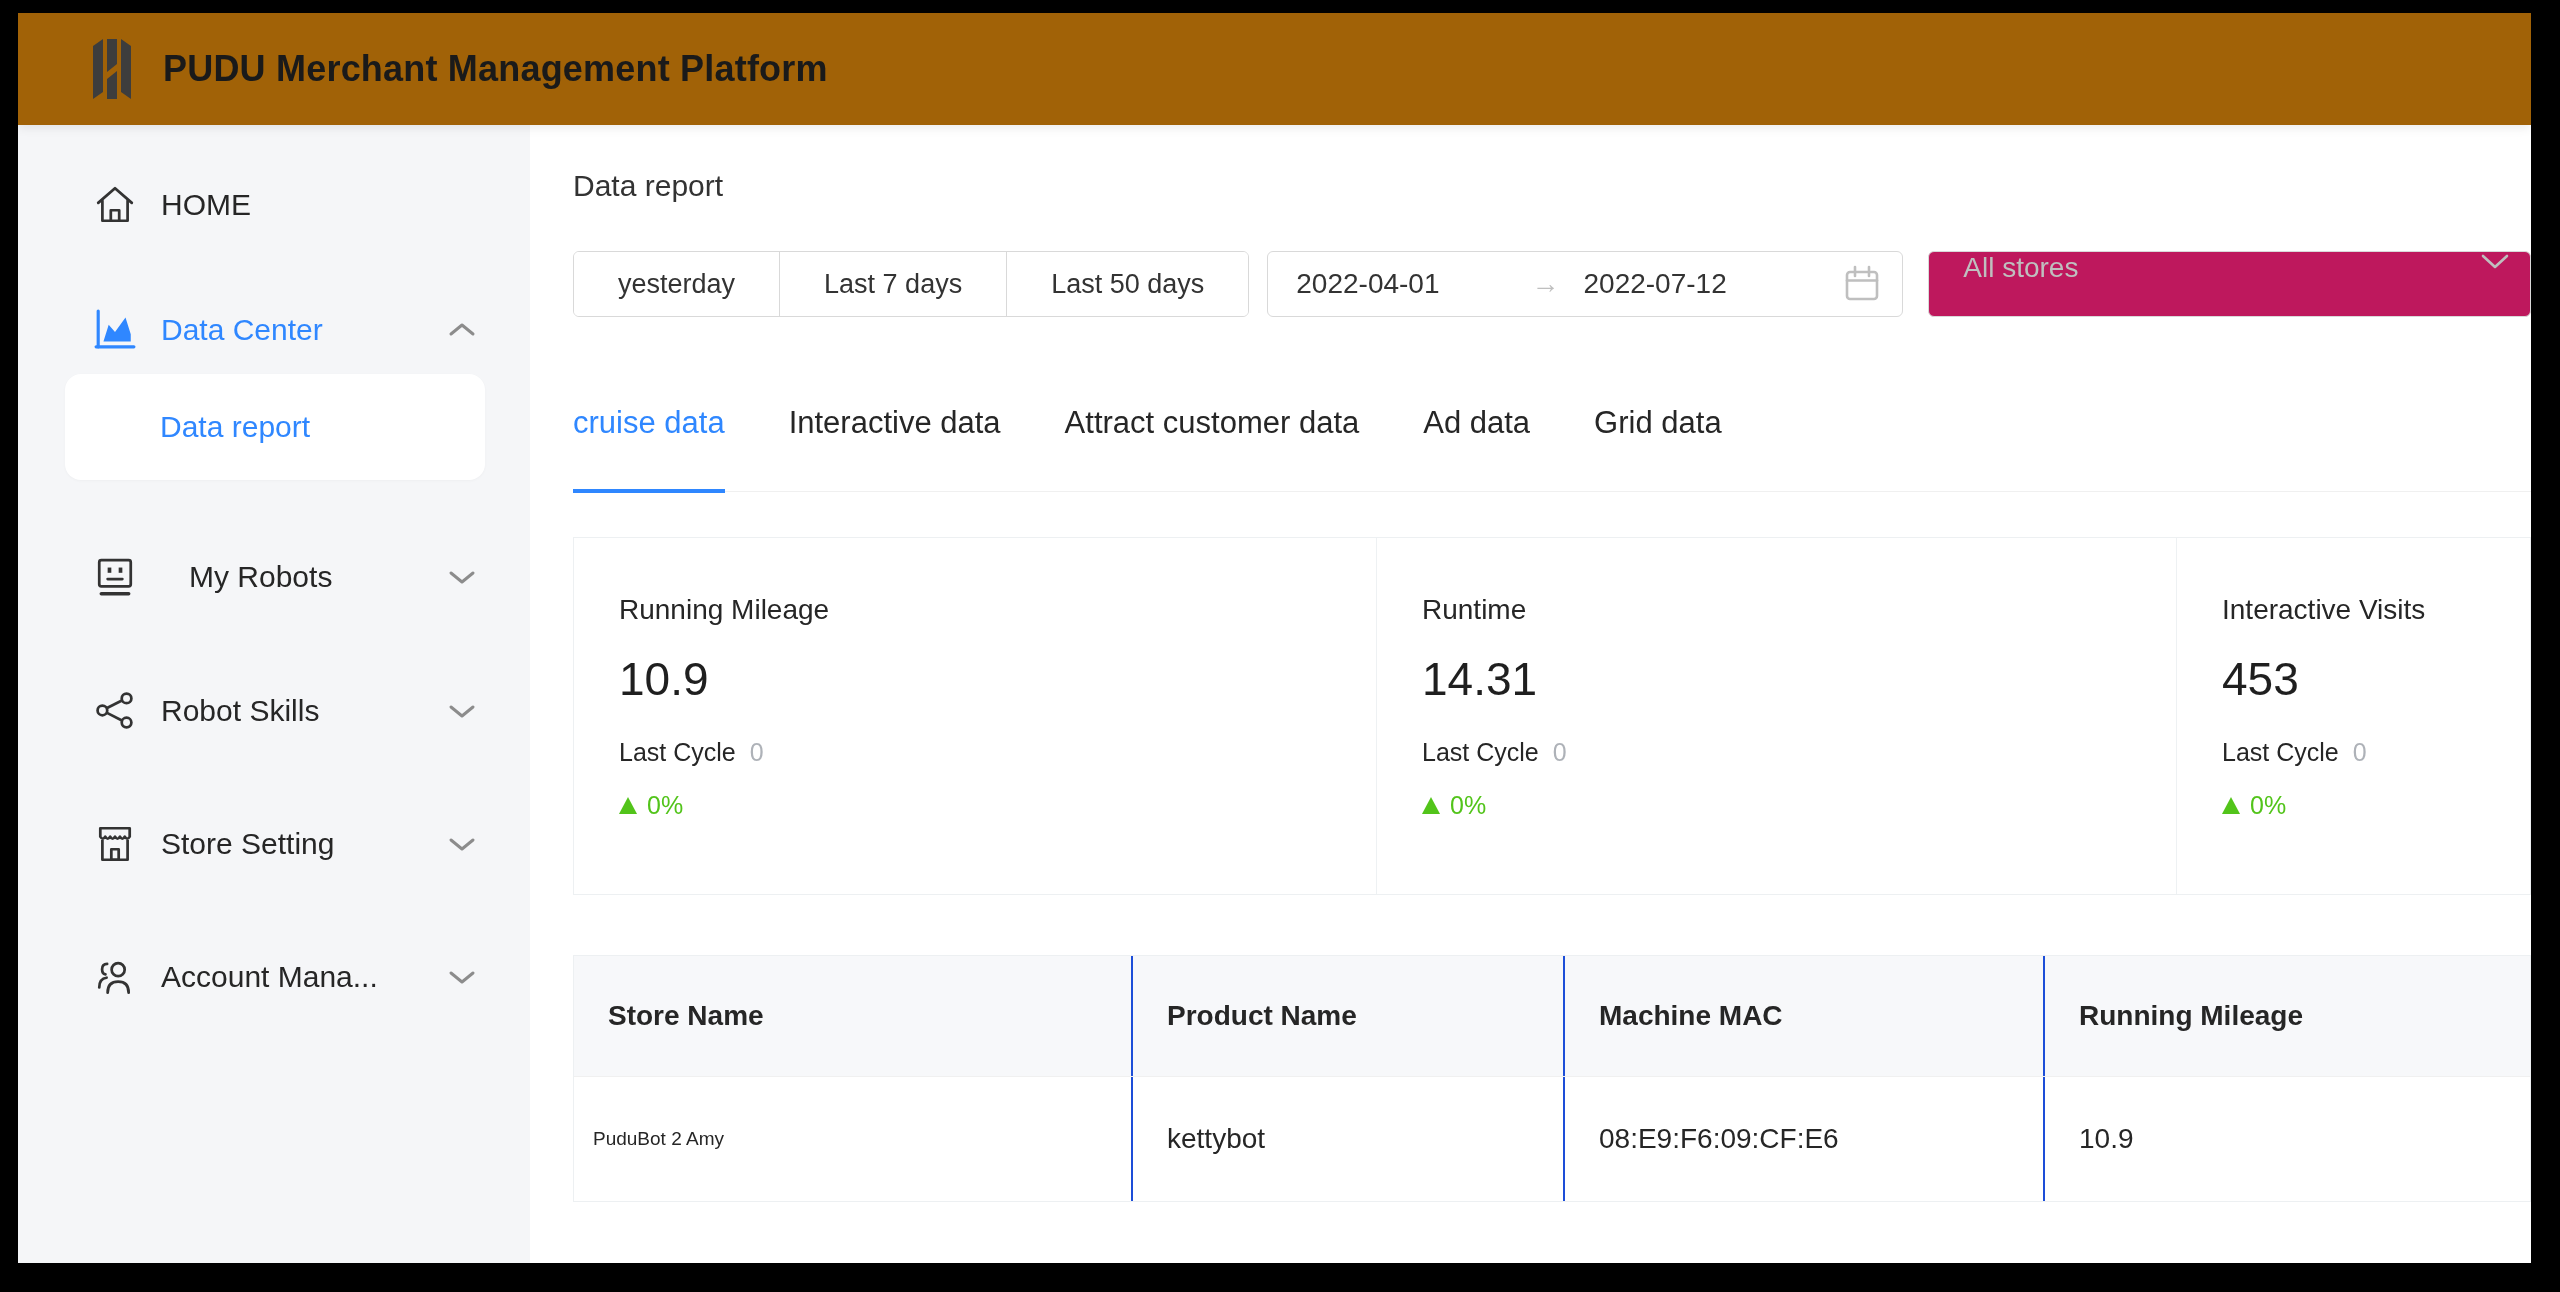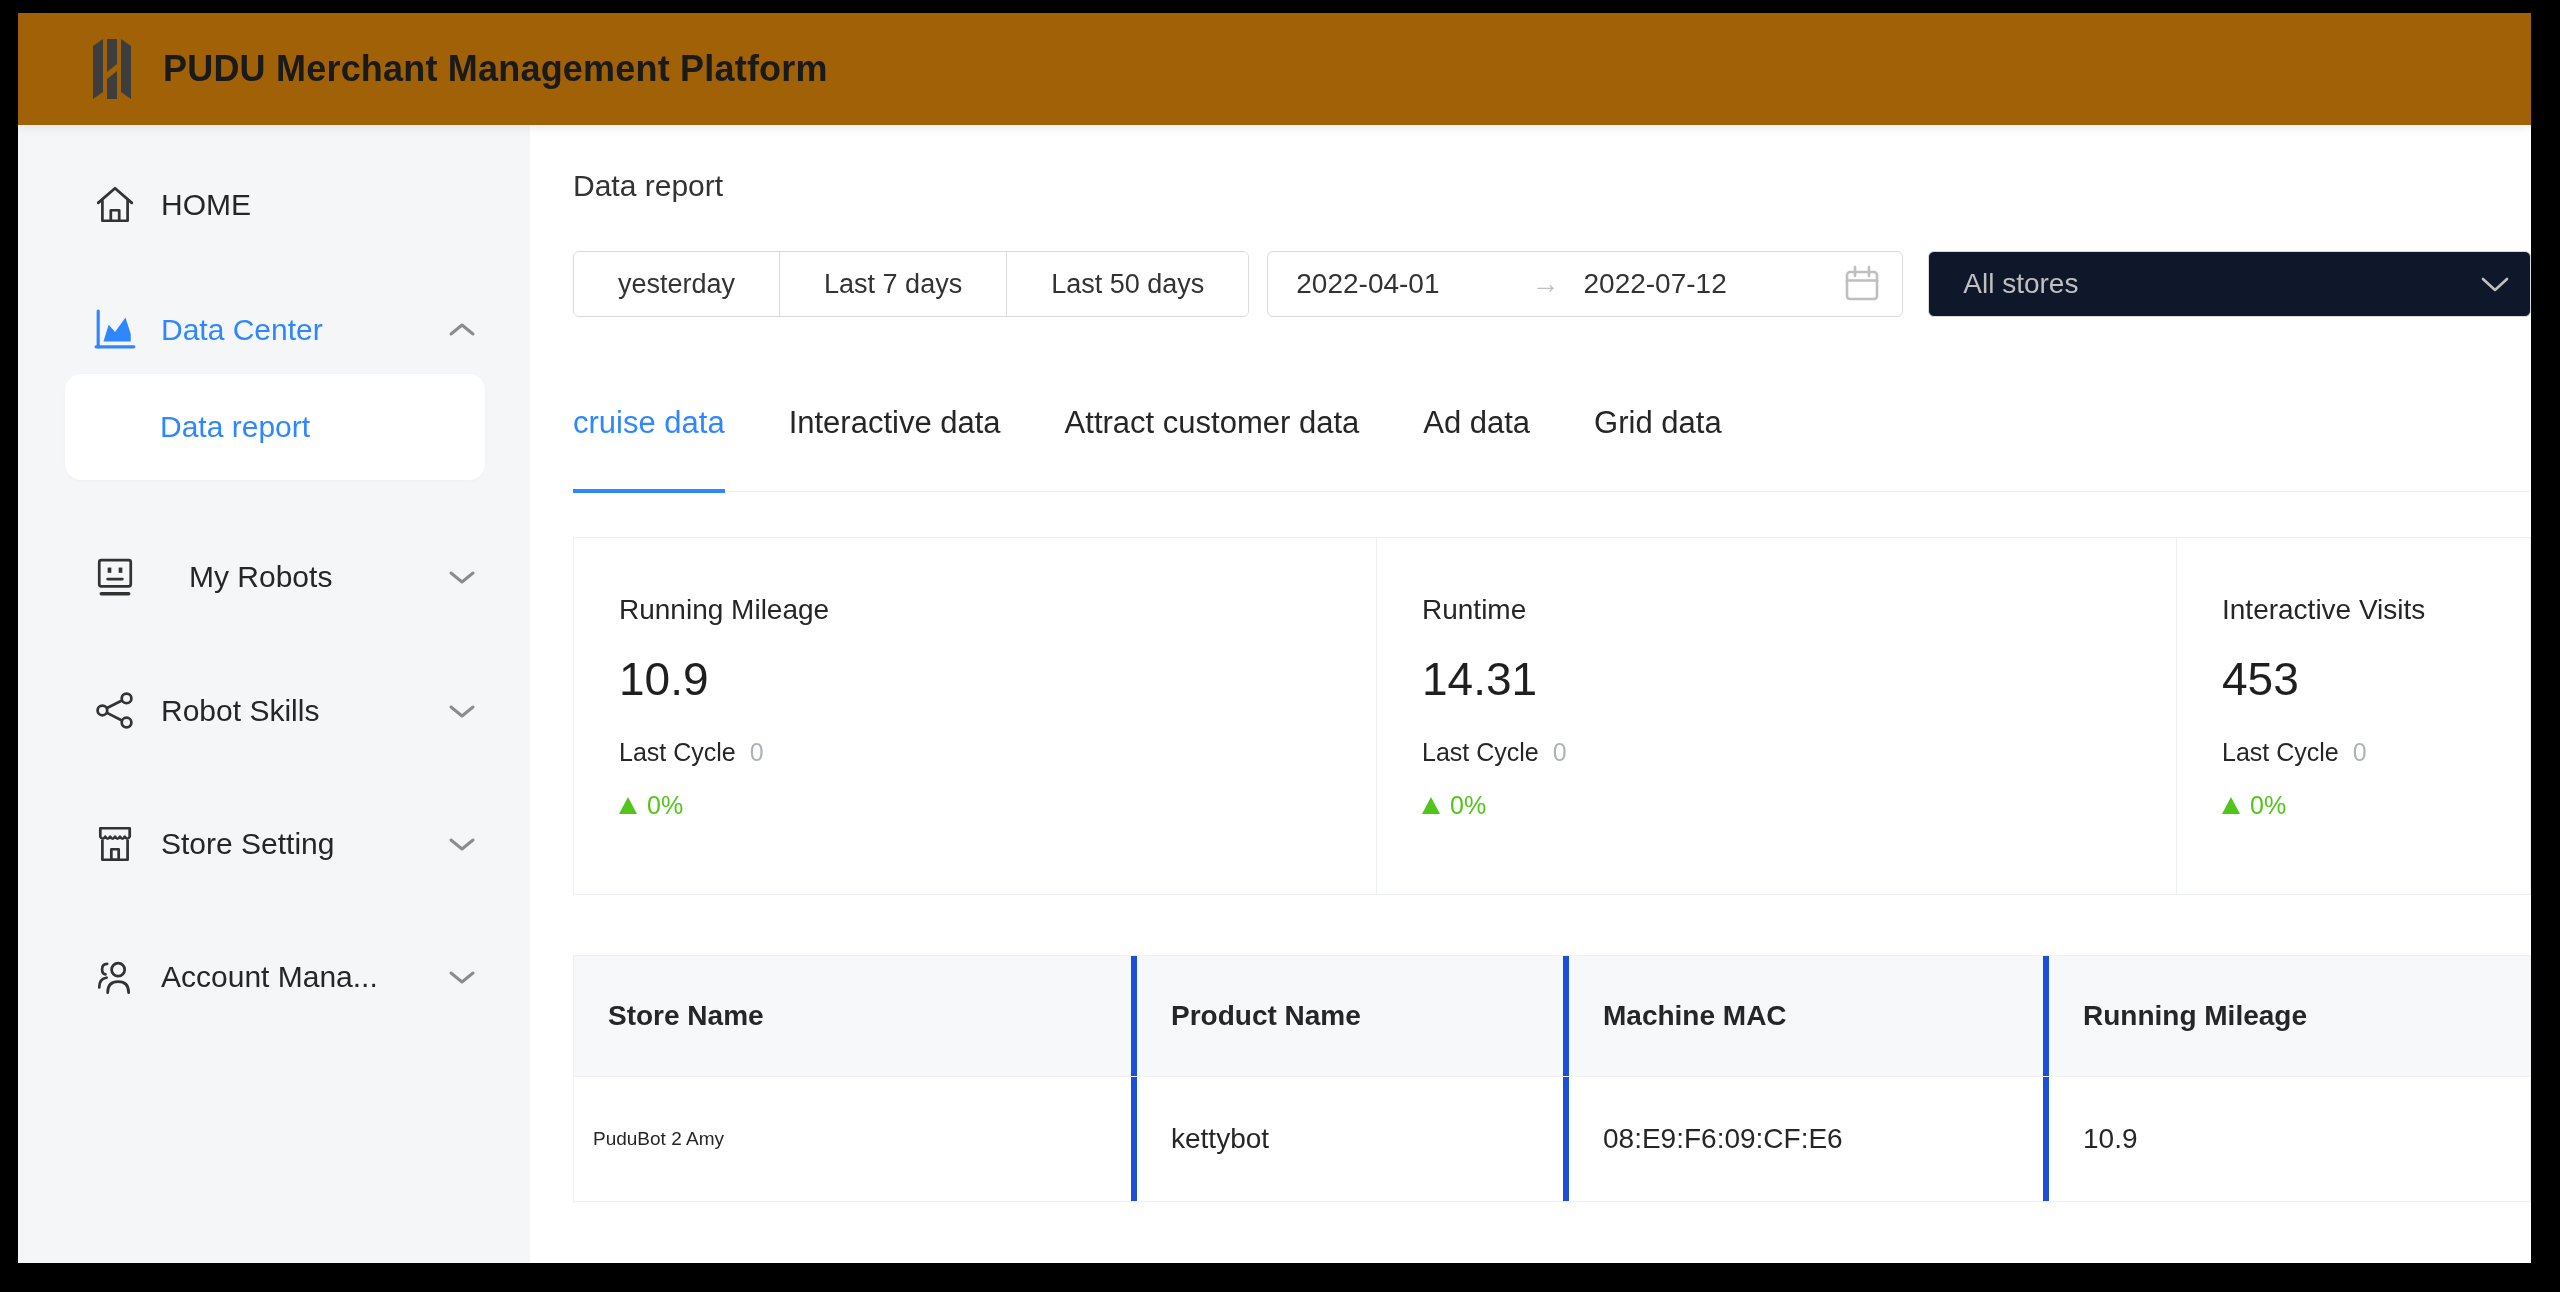--- a/index.html
+++ b/index.html
@@ -58,21 +58,21 @@
   }
   .qbtn:first-child { border-left:none; }
   .range-picker {
     margin-left:18px; width:636px; border:1px solid #d9d9d9; border-radius:6px;
     display:flex; align-items:center; padding:0 22px 0 28px; font-size:28px; color:#333; background:#fff;
   }
   .range-arrow { color:#bfbfbf; font-size:28px; margin:0 24px 0 92px; }
   .cal-icon { margin-left:auto; width:36px; height:38px; }
   .store-select {
     margin-left:25px; flex:1; border:1px solid #d9d9d9; border-radius:6px;
-    display:flex; align-items:center; padding:0 20px 0 34px; font-size:28px; color:#bfbfbf; background:#0f172a;
+    display:flex; padding:0 20px 0 34px; font-size:28px; color:#bfbfbf; background:#be185d;
   }
   .sel-chev { margin-left:auto; width:30px; height:18px; }
   
   .tabs { margin-top:88px; display:flex; border-bottom:1px solid #f0f0f0; width:1958px; }
   .tab {
     margin-right:64px; padding-bottom:48px; font-size:31px; color:#262626; cursor:pointer; white-space:nowrap;
   }
   .tab.active { color:#2f87ff; border-bottom:4px solid #2f87ff; margin-bottom:-2px; }
   
   .stat-panel {
@@ -91,21 +91,21 @@
   .tri-up {
     width:0; height:0; border-left:9px solid transparent; border-right:9px solid transparent;
     border-bottom:17px solid #52c41a; margin-right:10px;
   }
   
   .data-table { margin-top:60px; width:1958px; border:1px solid #edf0f2; }
   .t-head { display:flex; background:#f7f8fa; height:120px; }
   .t-row { display:flex; background:#fff; height:125px; border-top:1px solid #f0f0f0; }
   .t-cell {
     display:flex; align-items:center; padding-left:34px; font-size:28px; color:#262626;
-    border-left:6px solid #1d4ed8; min-width:0; white-space:nowrap; overflow:hidden;
+    border-left:2px solid #1d4ed8; min-width:0; white-space:nowrap; overflow:hidden;
   }
   .t-cell:first-child { border-left:none; }
   .t-head .t-cell { font-weight:700; }
   .w1 { width:557px; flex:0 0 auto; } .w2 { width:432px; flex:0 0 auto; }
   .w3 { width:480px; flex:0 0 auto; } .w4 { flex:1; }
   .cell-small { font-size:19px; padding-left:19px; }
   svg { display:block; }
 </style>
 </head>
 <body>

